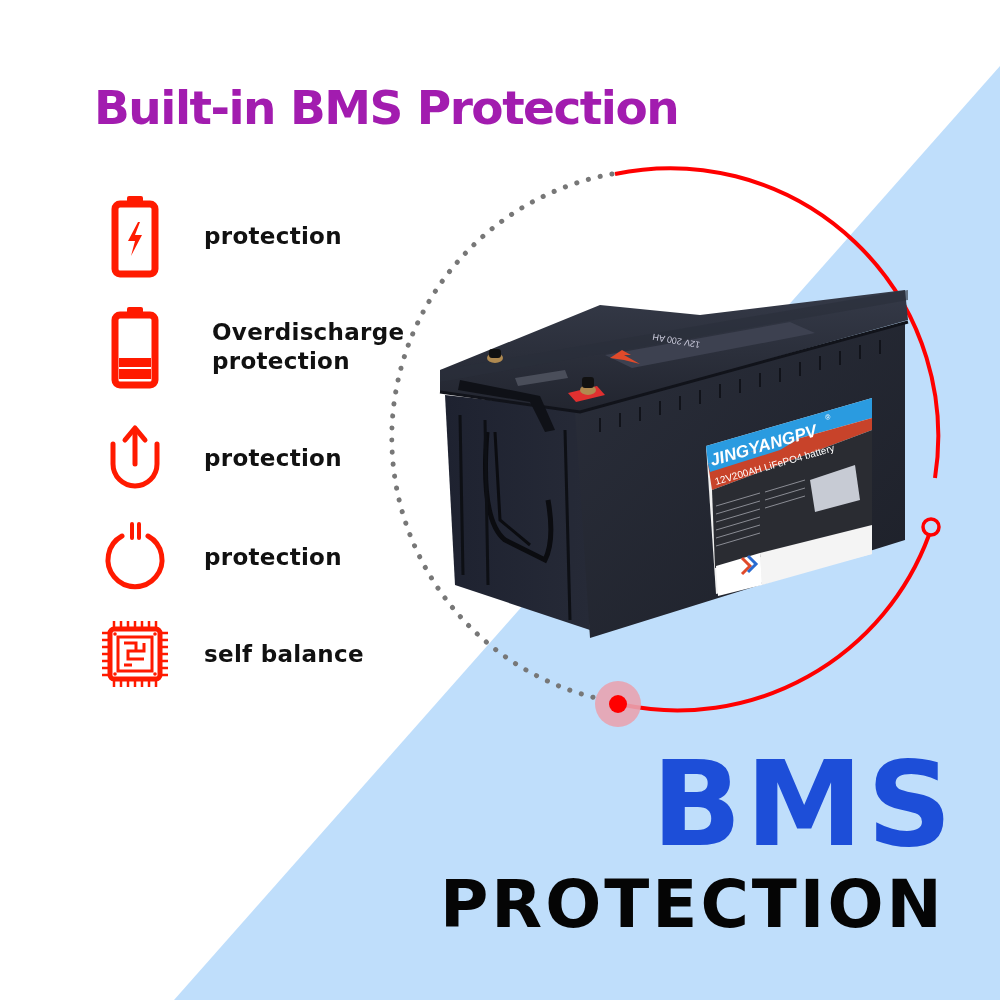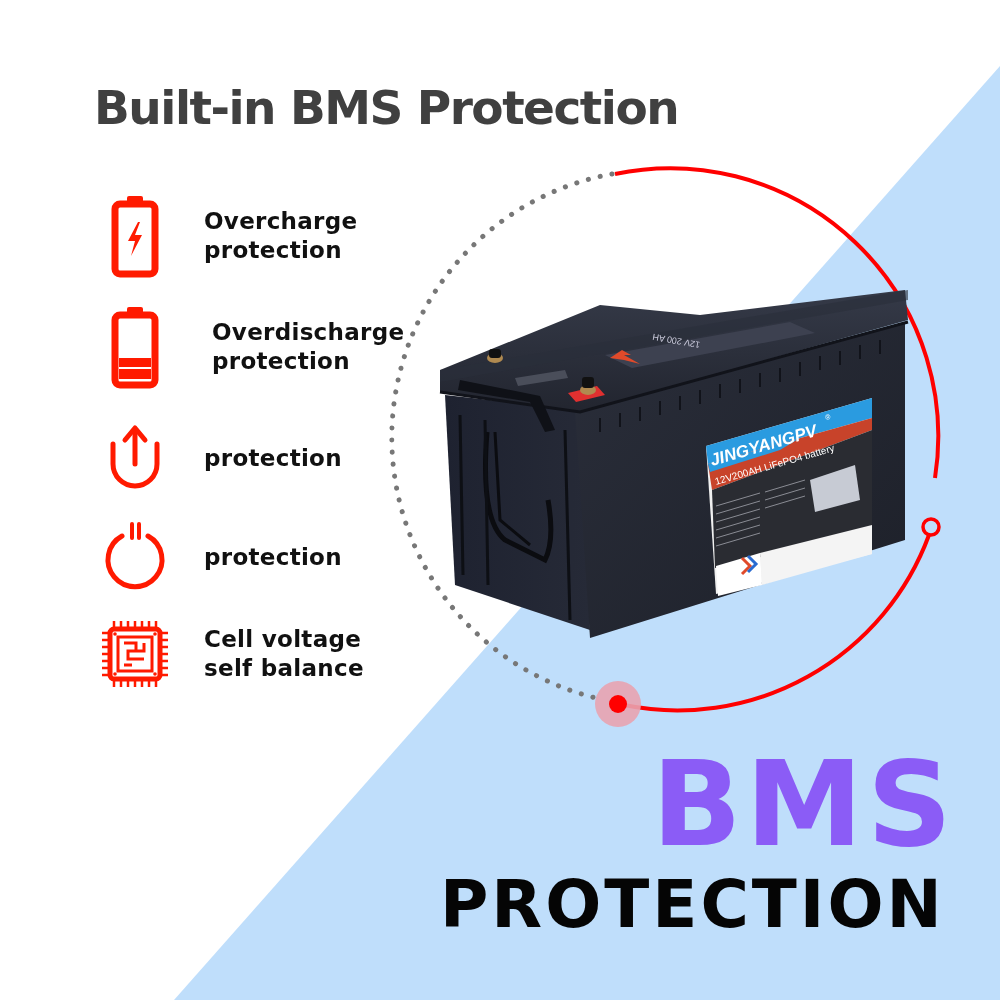--- a/index.html
+++ b/index.html
@@ -1,24 +1,24 @@
 <!DOCTYPE html>
 <html><head>
 <meta charset="utf-8">
 <style>
   html, body { margin:0; padding:0; }
   body { width:1000px; height:1000px; position:relative; overflow:hidden; background:#ffffff; font-family:"DejaVu Sans", sans-serif; }
   .bg-diag { position:absolute; inset:0; }
-  .heading { position:absolute; left:94px; top:80px; font-family:"DejaVu Sans", sans-serif; font-weight:bold; font-size:47px; letter-spacing:-1.5px; color:#404040; white-space:nowrap; }
+  .heading { position:absolute; left:94px; top:80px; font-family:"DejaVu Sans", sans-serif; font-weight:bold; font-size:47px; letter-spacing:-1.5px; color:#a21caf; white-space:nowrap; }
   .feature { position:absolute; left:100px; display:flex; align-items:center; }
   .feature .icon { width:70px; height:80px; display:flex; align-items:center; justify-content:center; }
   .feature .label { margin-left:34px; font-family:"DejaVu Sans", sans-serif; font-weight:600; font-size:23px; line-height:29px; color:#111; letter-spacing:0.3px; }
   .feature .label span { display:block; }
   .deco { position:absolute; left:0; top:0; }
-  .bms { position:absolute; right:44px; top:745px; font-family:"DejaVu Sans", sans-serif; font-weight:bold; font-size:118px; color:#8b5cf6; letter-spacing:4px; line-height:1; }
+  .bms { position:absolute; right:44px; top:745px; font-family:"DejaVu Sans", sans-serif; font-weight:bold; font-size:118px; color:#1d4ed8; letter-spacing:4px; line-height:1; }
   .protect { position:absolute; left:440px; top:872px; font-family:"DejaVu Sans", sans-serif; font-weight:bold; font-size:66px; color:#050505; letter-spacing:3px; line-height:1; }
   .battery { position:absolute; left:0; top:0; }
 </style>
 </head>
 <body>
 
 <svg class="bg-diag" width="1000" height="1000" viewBox="0 0 1000 1000">
   <polygon points="1000,66 1000,1000 174,1000" fill="#bfdefb"></polygon>
 </svg>
 
@@ -26,21 +26,20 @@
 
 <div class="feature" style="top:196px;">
   <div class="icon">
     <svg width="50" height="84" viewBox="0 0 50 84">
       <rect x="17" y="2" width="16" height="8" rx="2" fill="#ff1a00"></rect>
       <rect x="5" y="10" width="40" height="70" rx="5" fill="none" stroke="#ff1a00" stroke-width="7"></rect>
       <polygon points="28,28 18,47 25,47 21,62 32,41 25,41 30,28" fill="#ff1a00"></polygon>
     </svg>
   </div>
   <div class="label">
-    <span>Overcharge</span>
     <span>protection</span>
   </div>
 </div>
 
 <div class="feature" style="top:307px;gap:8px;">
   <div class="icon">
     <svg width="50" height="84" viewBox="0 0 50 84">
       <rect x="17" y="2" width="16" height="8" rx="2" fill="#ff1a00"></rect>
       <rect x="5" y="10" width="40" height="70" rx="5" fill="none" stroke="#ff1a00" stroke-width="7"></rect>
       <rect x="9" y="53" width="32" height="9" fill="#ff1a00"></rect>
@@ -115,21 +114,20 @@
       <rect x="10" y="10" width="50" height="50" rx="4" fill="none" stroke="#ff1a00" stroke-width="5"></rect>
       <rect x="18" y="18" width="34" height="34" fill="none" stroke="#ff1a00" stroke-width="3"></rect>
       <path d="M24 24 H36 V32 H28 V40 H44 M36 32 H44 V24 M24 46 H32" fill="none" stroke="#ff1a00" stroke-width="3"></path>
       <circle cx="15" cy="15" r="1.8" fill="#ff1a00"></circle>
         <circle cx="55" cy="15" r="1.8" fill="#ff1a00"></circle>
       <circle cx="15" cy="55" r="1.8" fill="#ff1a00"></circle>
         <circle cx="55" cy="55" r="1.8" fill="#ff1a00"></circle>
     </svg>
   </div>
   <div class="label">
-    <span>Cell voltage</span>
     <span>self balance</span>
   </div>
 </div>
 
 <svg class="deco" width="1000" height="1000" viewBox="0 0 1000 1000">
 
   <path d="M 612 174 A 268 268 0 0 0 596 698" fill="none" stroke="#777777" stroke-width="5" stroke-linecap="round" stroke-dasharray="0.1 12"></path>
 
   <path d="M 615 174 A 268 268 0 0 1 935 478" fill="none" stroke="#ff0000" stroke-width="4"></path>
 

